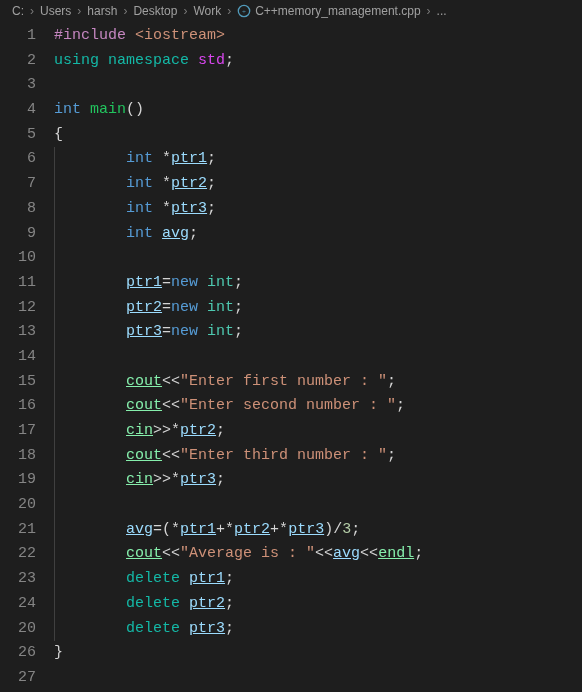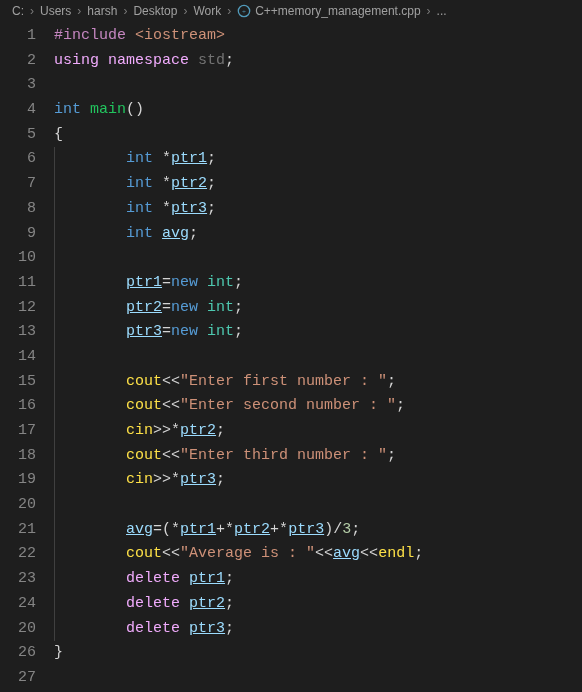--- a/index.html
+++ b/index.html
@@ -55,32 +55,32 @@
     position: relative;
   }
   .indent-guide {
     position: absolute;
     top: 0; bottom: 0;
     width: 1px;
     background: #404040;
   }
   .c-pre { color: #c586c0; }
   .c-inc { color: #ce9178; margin-top: 28px; }
-  .c-kw { color: #f0abfc; }
-  .c-ns { color: #737373; font-family: Liberation Mono, monospace; }
+  .c-kw { color: #14b8a6; }
+  .c-ns { color: #d946ef; font-family: Liberation Mono, monospace; }
   .c-fn { color: #22c55e; }
   .c-pn { color: #d4d4d4; }
   .c-op { color: #d4d4d4; }
   .c-var { color: #9cdcfe; text-decoration: underline; }
   .c-type { color: #569cd6; }
   .c-new { color: #569cd6; }
   .c-ty2 { color: #4ec9b0; }
   .c-str { color: #ce9178; }
   .c-num { color: #b5cea8; }
-  .c-io { color: #fde047; }
+  .c-io { color: #86efac; text-decoration: underline; }
 </style>
 </head>
 <body>
 
 <div class="breadcrumb" id="breadcrumb">
     <span class="crumb">C:</span>
     <span class="sep">›</span>
     <span class="crumb">Users</span>
     <span class="sep">›</span>
     <span class="crumb">harsh</span>

